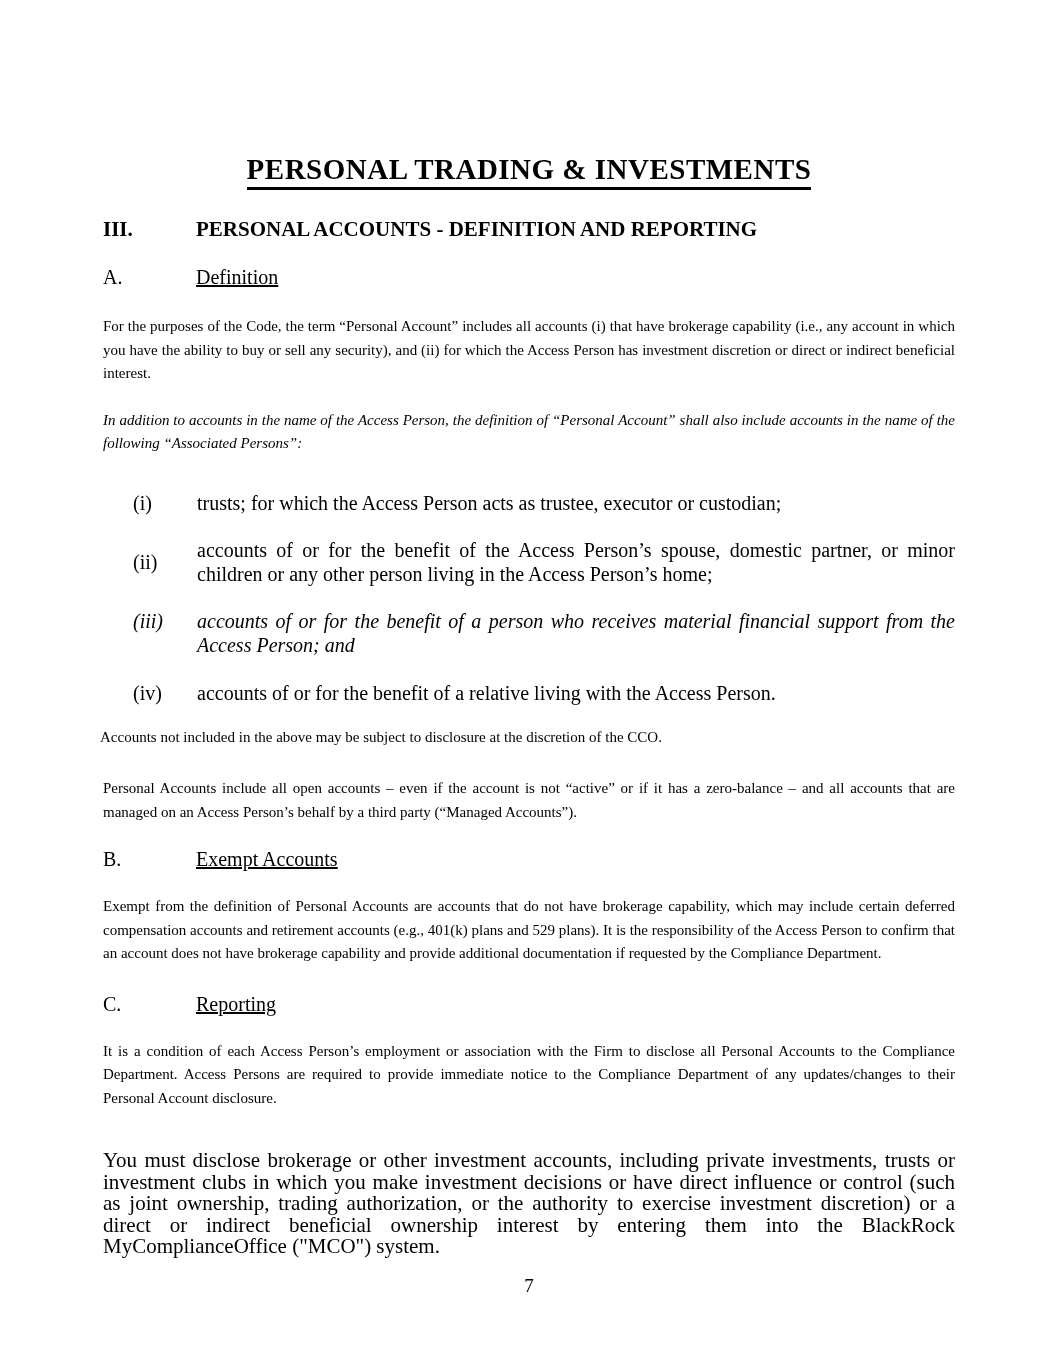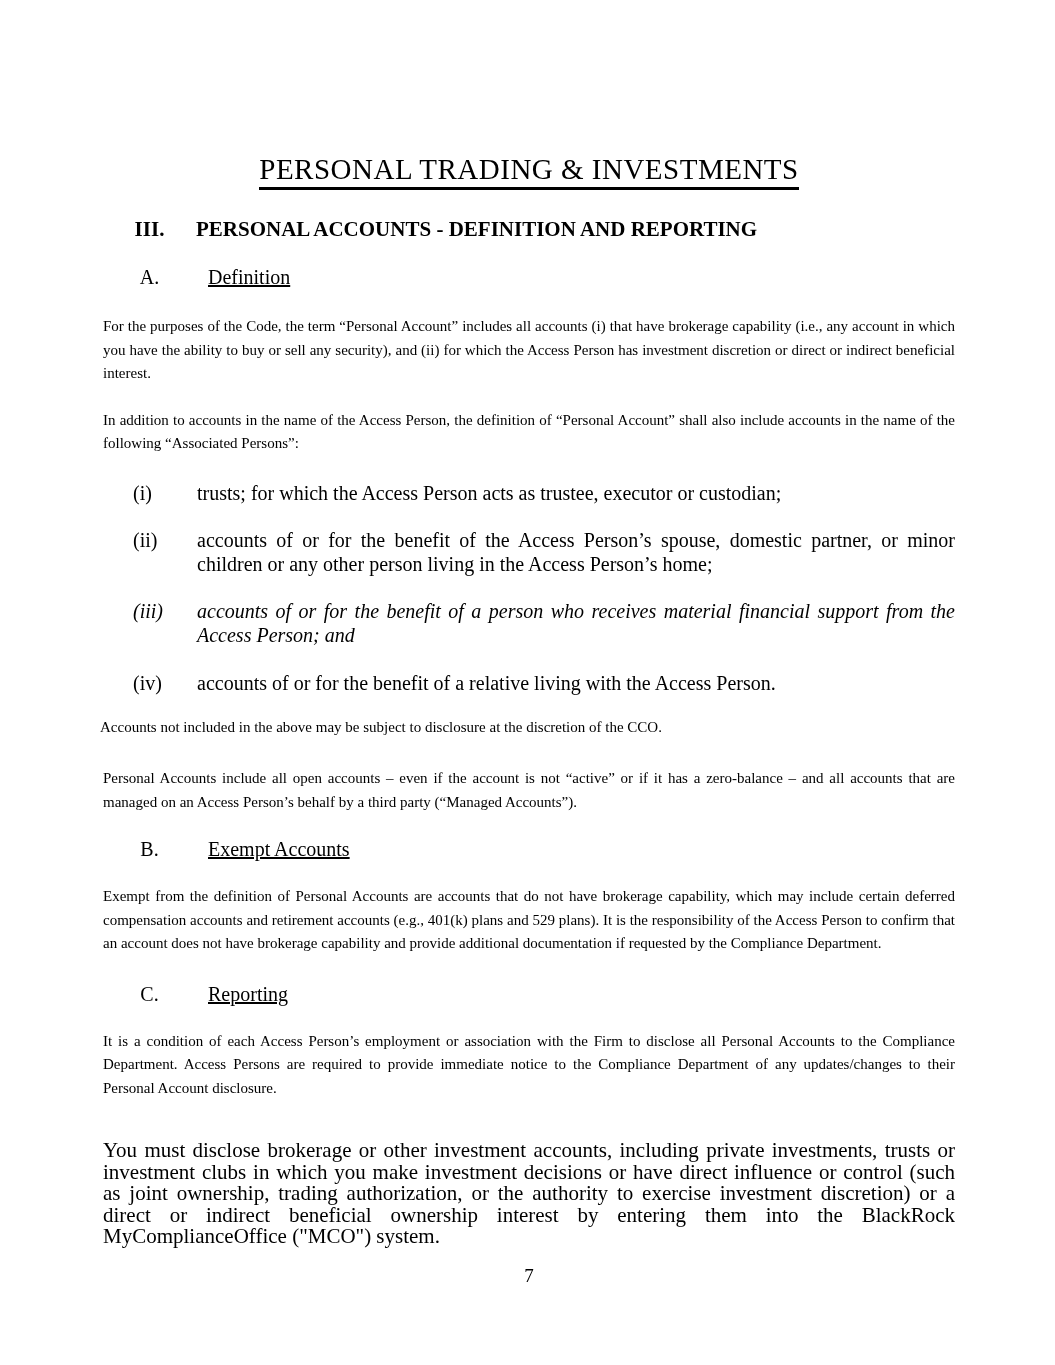--- a/index.html
+++ b/index.html
@@ -18,85 +18,83 @@
   .page {
     box-sizing: border-box;
     width: 1055px;
     height: 1365px;
     padding: 152px 100px 0 103px;
     position: relative;
   }
   .title {
     text-align: center;
     font-size: 29px;
-    font-weight: normal;
+    font-weight: bold;
     margin: 0 0 28px 0;
     line-height: 34px;
     letter-spacing: 0.5px;
   }
   .title-text {
     display: inline-block;
     border-bottom: 3px solid #000;
     padding-bottom: 1px;
   }
   .row {
     display: flex;
     align-items: baseline;
-    text-align: center;
   }
   .section-heading {
     font-size: 21px;
     font-weight: bold;
     line-height: 23px;
     margin-bottom: 25px;
   }
   .section-heading .label {
     flex: 0 0 93px;
   }
   .subheading {
     font-size: 20px;
     line-height: 23px;
   }
   .subheading .label {
     flex: 0 0 93px;
   }
   .subheading .sub-title {
     text-decoration: underline;
-    margin-left: 12px;
   }
   .sub-a { margin-bottom: 26px; }
   .sub-b { margin-bottom: 24px; }
   .sub-c { margin-bottom: 24px; }
   .para {
     font-size: 15px;
     line-height: 23.5px;
     text-align: justify;
     margin: 0;
   }
   .p-def-1 { margin-bottom: 23px; }
-  .p-def-2 { margin-bottom: 26px; }
+  .p-def-2 { margin-bottom: 36px; font-style: italic; }
   .p-def-4 { margin-bottom: 24px; }
   .p-exempt { margin-bottom: 27px; }
   .p-report { margin-bottom: 40px; }
   .list-item {
     display: flex;
     align-items: baseline;
     font-size: 20px;
     line-height: 23.5px;
     margin-left: 30px;
   }
   .list-item .li-label {
     flex: 0 0 64px;
   }
   .list-item .li-text {
     flex: 1 1 auto;
     text-align: justify;
   }
   .li-1 { margin-bottom: 24px; }
-  .li-2 { margin-bottom: 24px; }
+  .li-2 { margin-bottom: 24px; align-items: center; }
   .li-3 { margin-bottom: 25px; font-style: italic; }
   .li-4 { margin-bottom: 20px; }
   .p-disclosure { margin-bottom: 28px; margin-left: -3px; }
   .footnote {
     font-size: 21px;
     line-height: 21.5px;
     text-align: justify;
     margin: 0;
   }
   .page-number {

